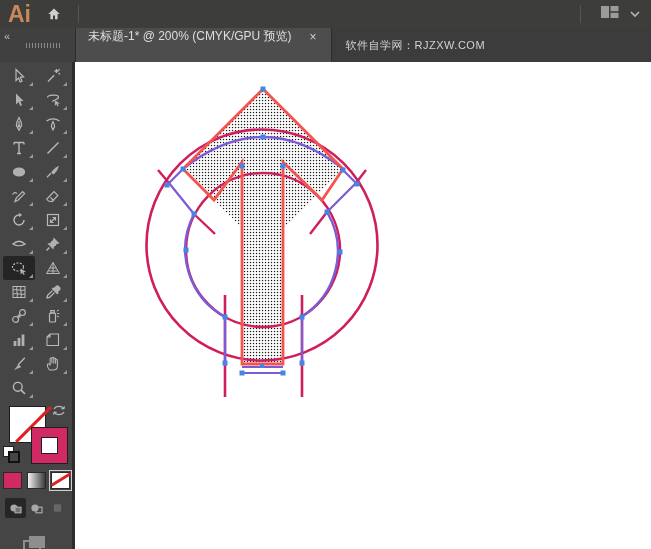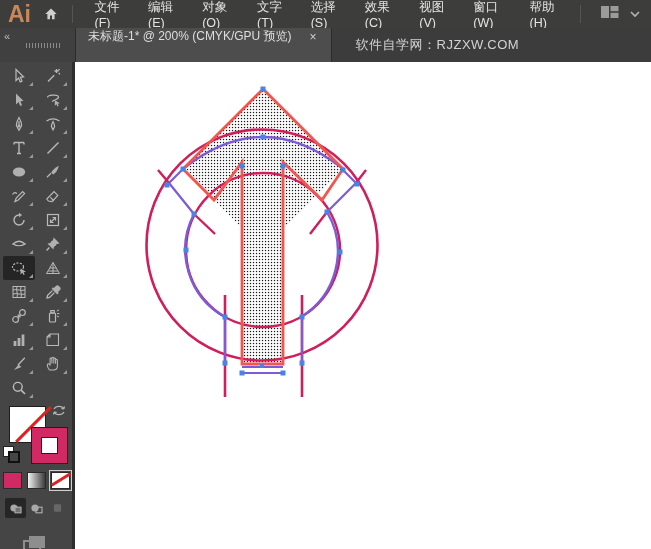--- a/index.html
+++ b/index.html
@@ -20,21 +20,21 @@
   .tabbar{position:absolute;left:0;top:28px;width:651px;height:34px;background:#3c3c3c;
           border-bottom:1px solid #272727;display:flex;}
   .tool-head{width:75px;height:100%;background:#404040;position:relative;border-right:1px solid #2c2c2c;}
   .collapse{position:absolute;left:4px;top:2px;color:#bdbdbd;font-size:11px;letter-spacing:-1px;}
   .grip{position:absolute;left:26px;top:15px;width:34px;height:5px;
         background:repeating-linear-gradient(90deg,#8a8a8a 0 1px,transparent 1px 3px);}
   .doc-tab{height:100%;background:#4d4d4d;display:flex;align-items:flex-start;padding:0 10px 16px 12px;
            border-right:1px solid #2c2c2c;}
   .doc-tab .title{color:#dedede;font-size:12px;white-space:nowrap;}
   .tab-close{color:#cfcfcf;font-size:12px;margin-left:14px;padding:2px 4px;}
-  .tagline{display:flex;align-items:center;color:#d2d2d2;font-size:13px;padding-left:24px;letter-spacing:.5px;}
+  .tagline{display:flex;align-items:center;color:#d2d2d2;font-size:11px;padding-left:14px;letter-spacing:.5px;}
   
   .toolbar{position:absolute;left:0;top:62px;width:75px;height:487px;background:#454545;
            border-right:3px solid #2e2e2e;box-sizing:border-box;}
   .tools{display:grid;grid-template-columns:32px 32px;justify-content:center;column-gap:2px;padding-top:2px;}
   .tool{width:32px;height:24px;display:flex;align-items:center;justify-content:center;position:relative;border-radius:2px;}
   .tool.sel{background:#252525;}
   .tool .fly{position:absolute;right:2px;bottom:2px;width:0;height:0;
              border-bottom:4px solid #9a9a9a;border-left:4px solid transparent;}
   .tool svg{stroke:#b9b9b9;fill:none;stroke-width:1.2;}
   .tool svg .f{fill:#b0b0b0;stroke:none;}
@@ -72,31 +72,20 @@
 <body>
 
 <div class="menubar">
   <span class="ai-logo">Ai</span>
   <span class="home-btn">
     <svg width="18" height="16" viewBox="0 0 16 16">
         <path d="M8 2.6 L2.3 8 H4.4 V13.2 H7 V9.6 H9 V13.2 H11.6 V8 H13.7 Z" fill="#cfcfcf" stroke="none"></path>
       </svg>
   </span>
   <span class="mb-sep"></span>
-  <nav class="menus">
-    <span class="menu-item">文件(F)</span>
-    <span class="menu-item">编辑(E)</span>
-    <span class="menu-item">对象(O)</span>
-    <span class="menu-item">文字(T)</span>
-    <span class="menu-item">选择(S)</span>
-    <span class="menu-item">效果(C)</span>
-    <span class="menu-item">视图(V)</span>
-    <span class="menu-item">窗口(W)</span>
-    <span class="menu-item">帮助(H)</span>
-  </nav>
   <div class="menubar-right">
     <span class="mb-sep"></span>
     <span class="ws-icon">
       <svg width="22" height="18" viewBox="0 0 22 18">
           <g fill="#9b9b9b" stroke="none">
             <rect x="2" y="3" width="8" height="12"></rect>
             <rect x="11.5" y="3" width="8" height="5.2"></rect>
             <rect x="11.5" y="9.8" width="8" height="5.2"></rect>
           </g>
         </svg>

